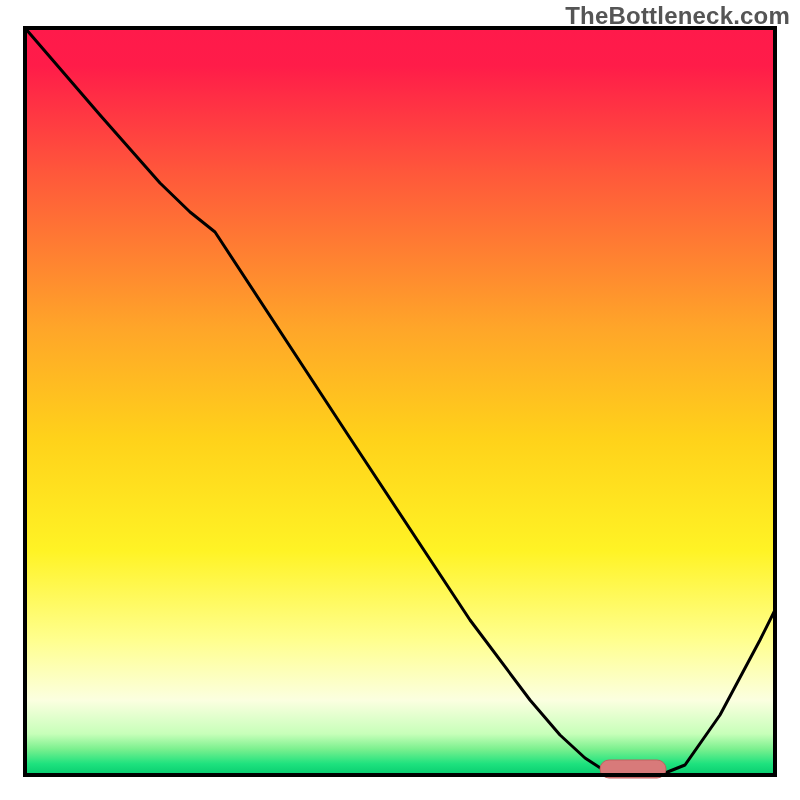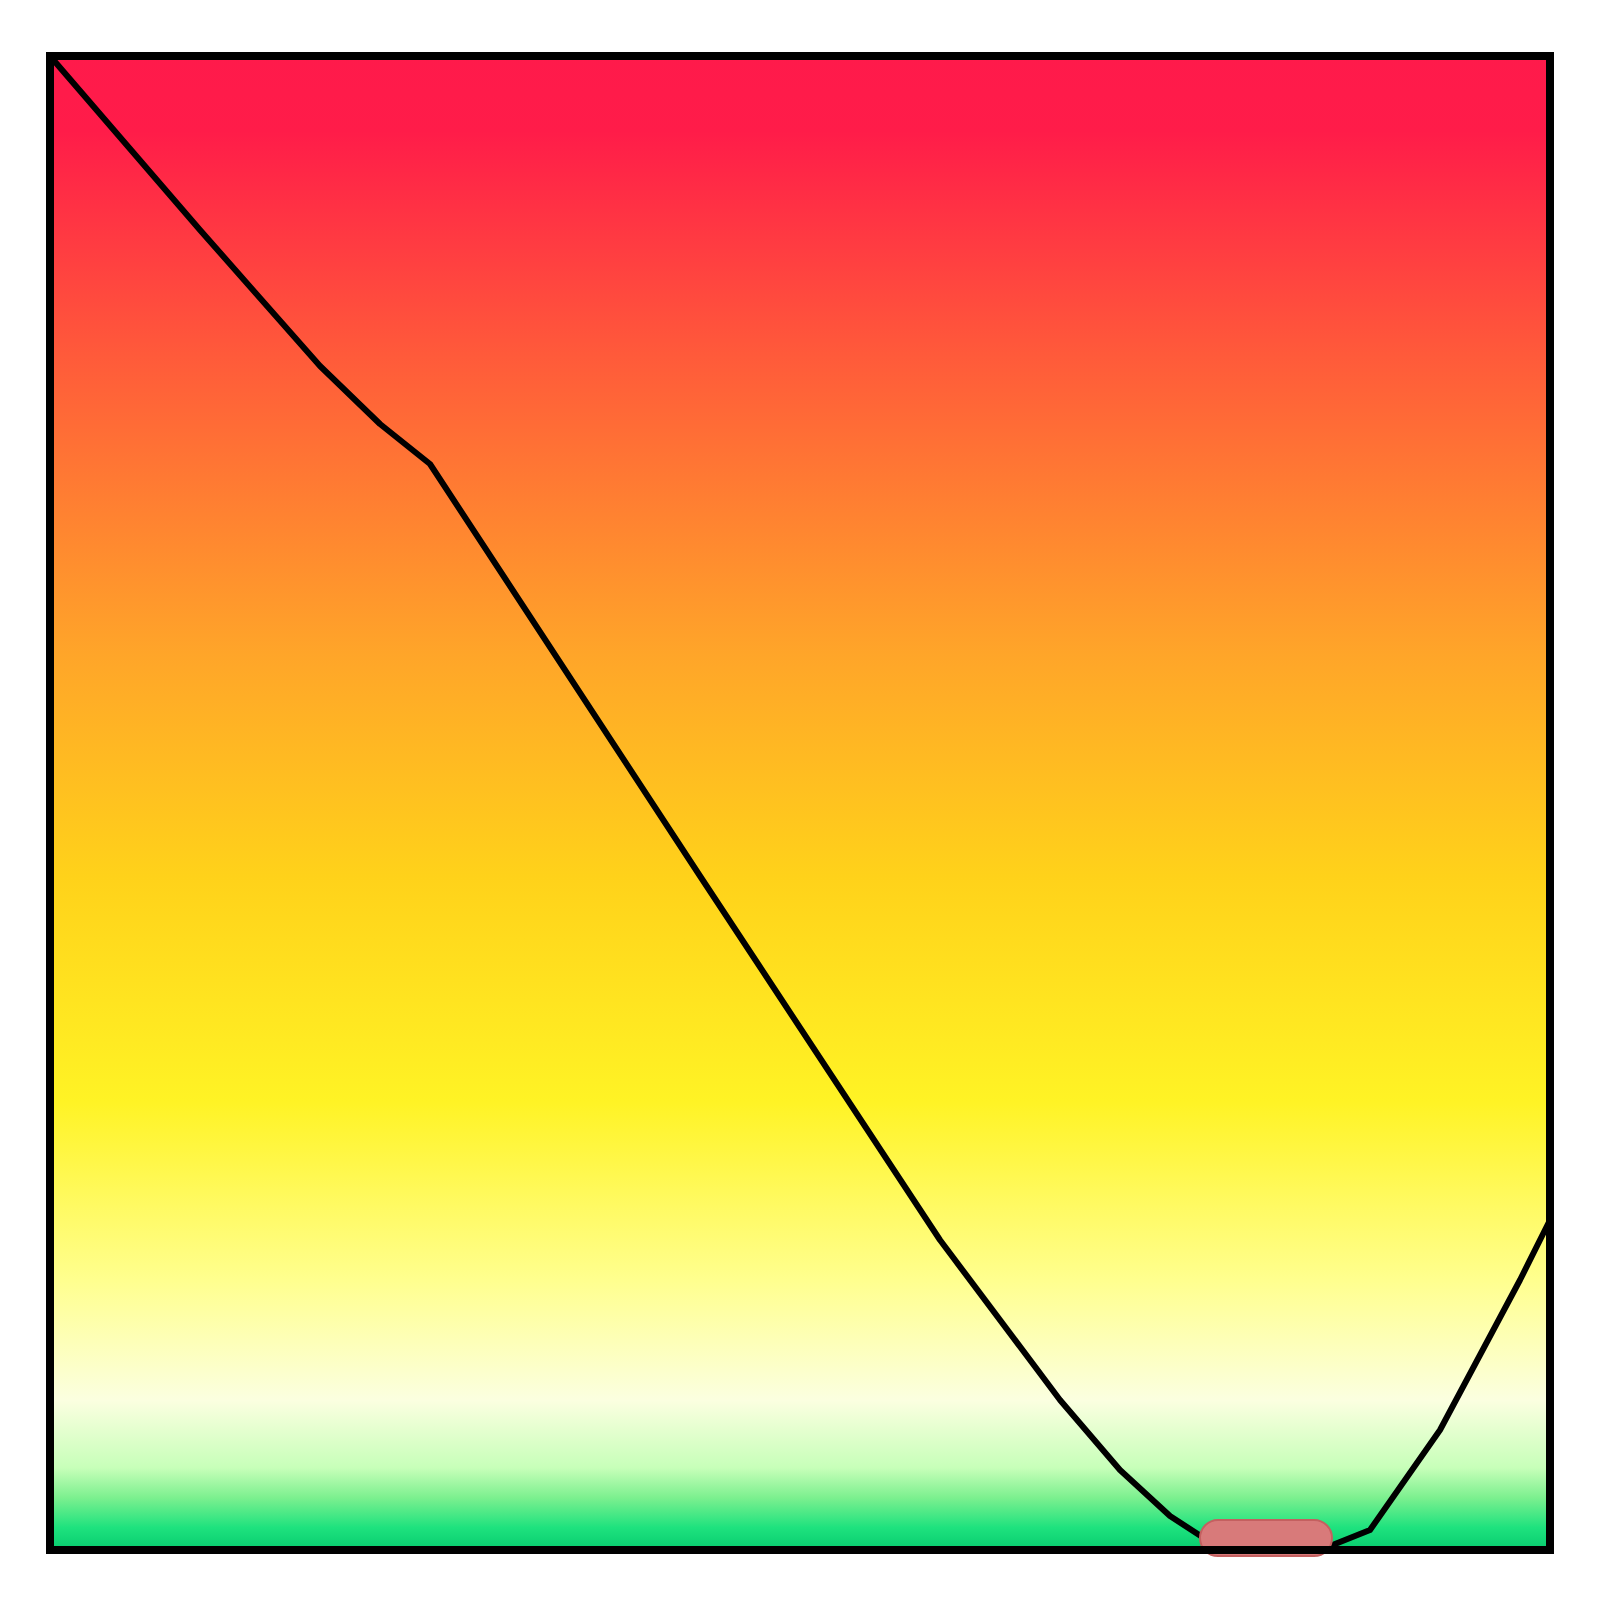--- a/index.html
+++ b/index.html
@@ -29,20 +29,21 @@
     left: 0;
     top: 0;
     width: 800px;
     height: 800px;
   }
 </style>
 </head>
 <body>
 
 <div class="container">
+  <div class="watermark">TheBottleneck.com</div>
   <svg class="plot" viewBox="0 0 800 800">
     <defs>
       <linearGradient id="bg-grad" x1="0" y1="0" x2="0" y2="1">
           <stop offset="0%" stop-color="#ff1a4b"></stop>
           <stop offset="5%" stop-color="#ff1c49"></stop>
           <stop offset="20%" stop-color="#ff5a3a"></stop>
           <stop offset="40%" stop-color="#ffa529"></stop>
           <stop offset="55.00000000000001%" stop-color="#ffd21a"></stop>
           <stop offset="70%" stop-color="#fff325"></stop>
           <stop offset="82%" stop-color="#ffff8f"></stop>

